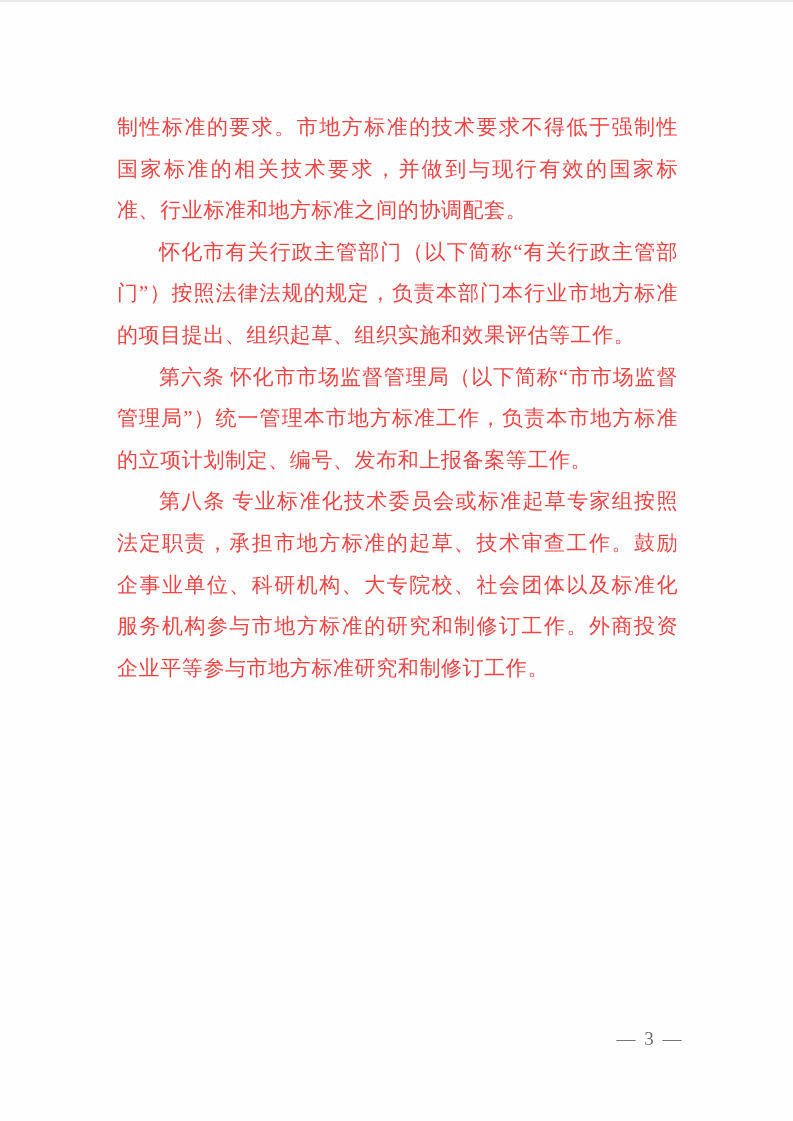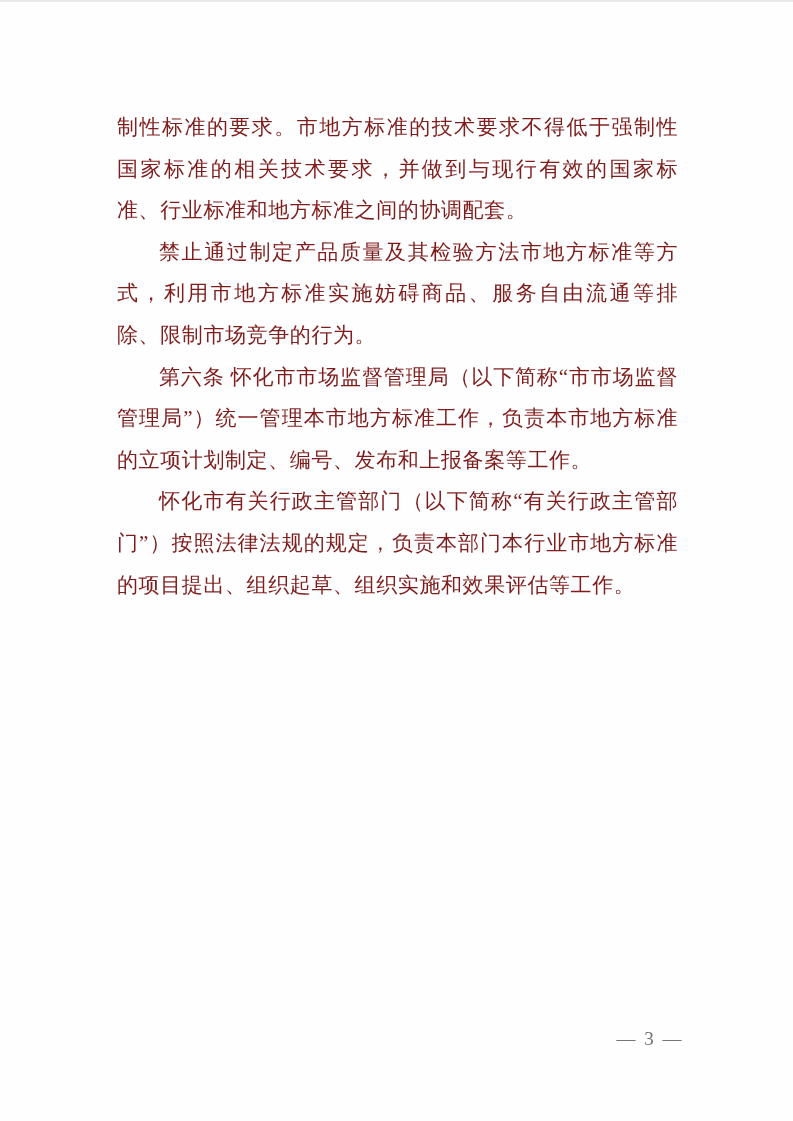--- a/index.html
+++ b/index.html
@@ -20,21 +20,21 @@
     left: 0;
     width: 793px;
     height: 2px;
     background: #e9e9e9;
   }
   .doc-body {
     position: absolute;
     left: 117px;
     top: 107px;
     width: 561px;
-    color: #7f1d1d;
+    color: #ef4444;
     font-size: 21px;
   }
   .doc-body p {
     margin: 0;
     line-height: 41.6px;
     letter-spacing: 0.6px;
     text-align: justify;
     text-justify: inter-ideograph;
     text-align-last: left;
   }
@@ -53,18 +53,18 @@
     white-space: nowrap;
   }
 </style>
 </head>
 <body>
 
 <div class="scan-edge-top"></div>
 
 <div class="doc-body" id="doc-body">
     <p>制性标准的要求。市地方标准的技术要求不得低于强制性国家标准的相关技术要求，并做到与现行有效的国家标准、行业标准和地方标准之间的协调配套。</p>
-    <p class="indent">禁止通过制定产品质量及其检验方法市地方标准等方式，利用市地方标准实施妨碍商品、服务自由流通等排除、限制市场竞争的行为。</p>
+    <p class="indent">怀化市有关行政主管部门（以下简称“有关行政主管部门”）按照法律法规的规定，负责本部门本行业市地方标准的项目提出、组织起草、组织实施和效果评估等工作。</p>
     <p class="indent">第六条 怀化市市场监督管理局（以下简称“市市场监督管理局”）统一管理本市地方标准工作，负责本市地方标准的立项计划制定、编号、发布和上报备案等工作。</p>
-    <p class="indent">怀化市有关行政主管部门（以下简称“有关行政主管部门”）按照法律法规的规定，负责本部门本行业市地方标准的项目提出、组织起草、组织实施和效果评估等工作。</p>
+    <p class="indent">第八条 专业标准化技术委员会或标准起草专家组按照法定职责，承担市地方标准的起草、技术审查工作。鼓励企事业单位、科研机构、大专院校、社会团体以及标准化服务机构参与市地方标准的研究和制修订工作。外商投资企业平等参与市地方标准研究和制修订工作。</p>
   </div>
 
 <div class="page-number">— 3 —</div>
 
 </body></html>

